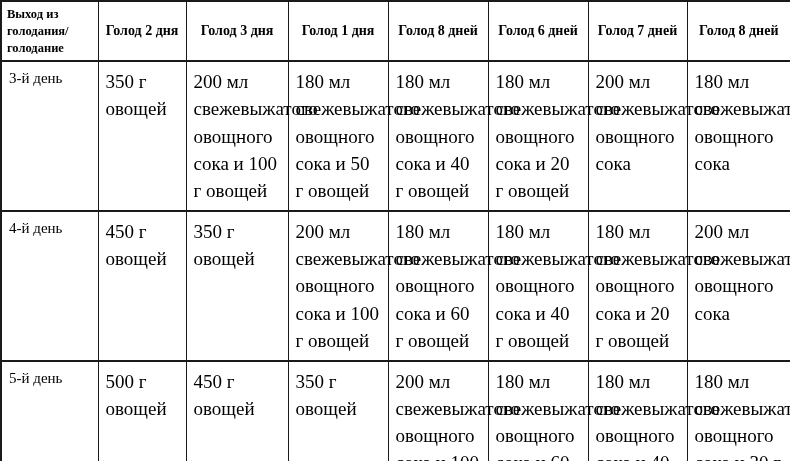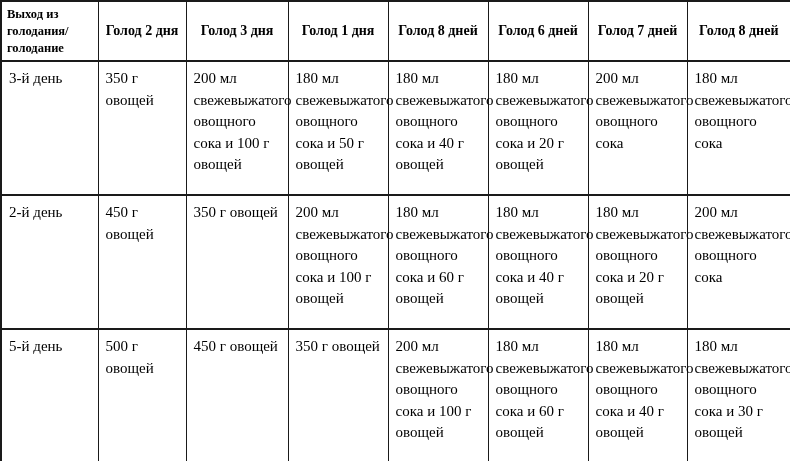--- a/index.html
+++ b/index.html
@@ -51,21 +51,21 @@
 
   table.fasting-table thead th.first-col-head {
     text-align: left;
     font-size: 12.5px;
     line-height: 1.34;
     padding-left: 5px;
     padding-right: 5px;
   }
 
   table.fasting-table tbody td {
-    font-size: 15px;
+    font-size: 19px;
     line-height: 1.43;
     font-weight: normal;
     text-align: left;
     hyphens: auto;
     -webkit-hyphens: auto;
   }
 
   table.fasting-table tbody td.day-cell {
     font-size: 15px;
     white-space: nowrap;
@@ -116,21 +116,21 @@
         <td class="day-cell">3-й день</td>
         <td>350 г овощей</td>
         <td>200 мл свежевыжатого овощного сока и 100 г овощей</td>
         <td>180 мл свежевыжатого овощного сока и 50 г овощей</td>
         <td>180 мл свежевыжатого овощного сока и 40 г овощей</td>
         <td>180 мл свежевыжатого овощного сока и 20 г овощей</td>
         <td>200 мл свежевыжатого овощного сока</td>
         <td>180 мл свежевыжатого овощного сока</td>
       </tr>
       <tr class="body-row">
-        <td class="day-cell">2-й день</td>
+        <td class="day-cell">4-й день</td>
         <td>450 г овощей</td>
         <td>350 г овощей</td>
         <td>200 мл свежевыжатого овощного сока и 100 г овощей</td>
         <td>180 мл свежевыжатого овощного сока и 60 г овощей</td>
         <td>180 мл свежевыжатого овощного сока и 40 г овощей</td>
         <td>180 мл свежевыжатого овощного сока и 20 г овощей</td>
         <td>200 мл свежевыжатого овощного сока</td>
       </tr>
       <tr class="body-row">
         <td class="day-cell">5-й день</td>

